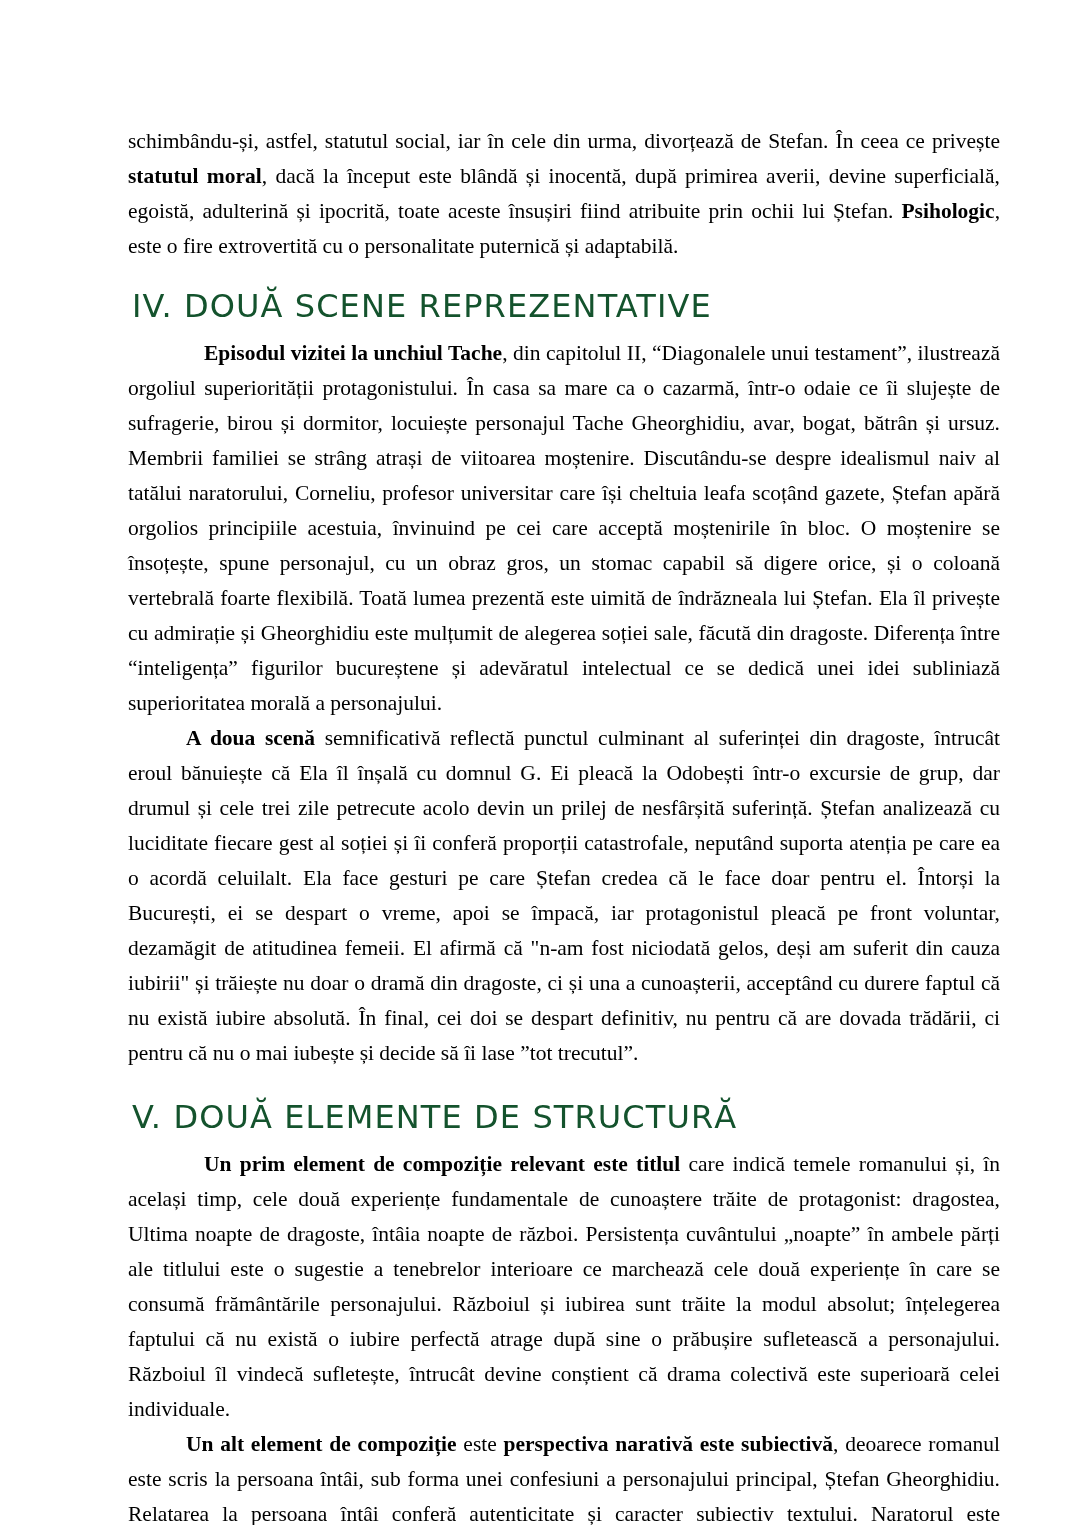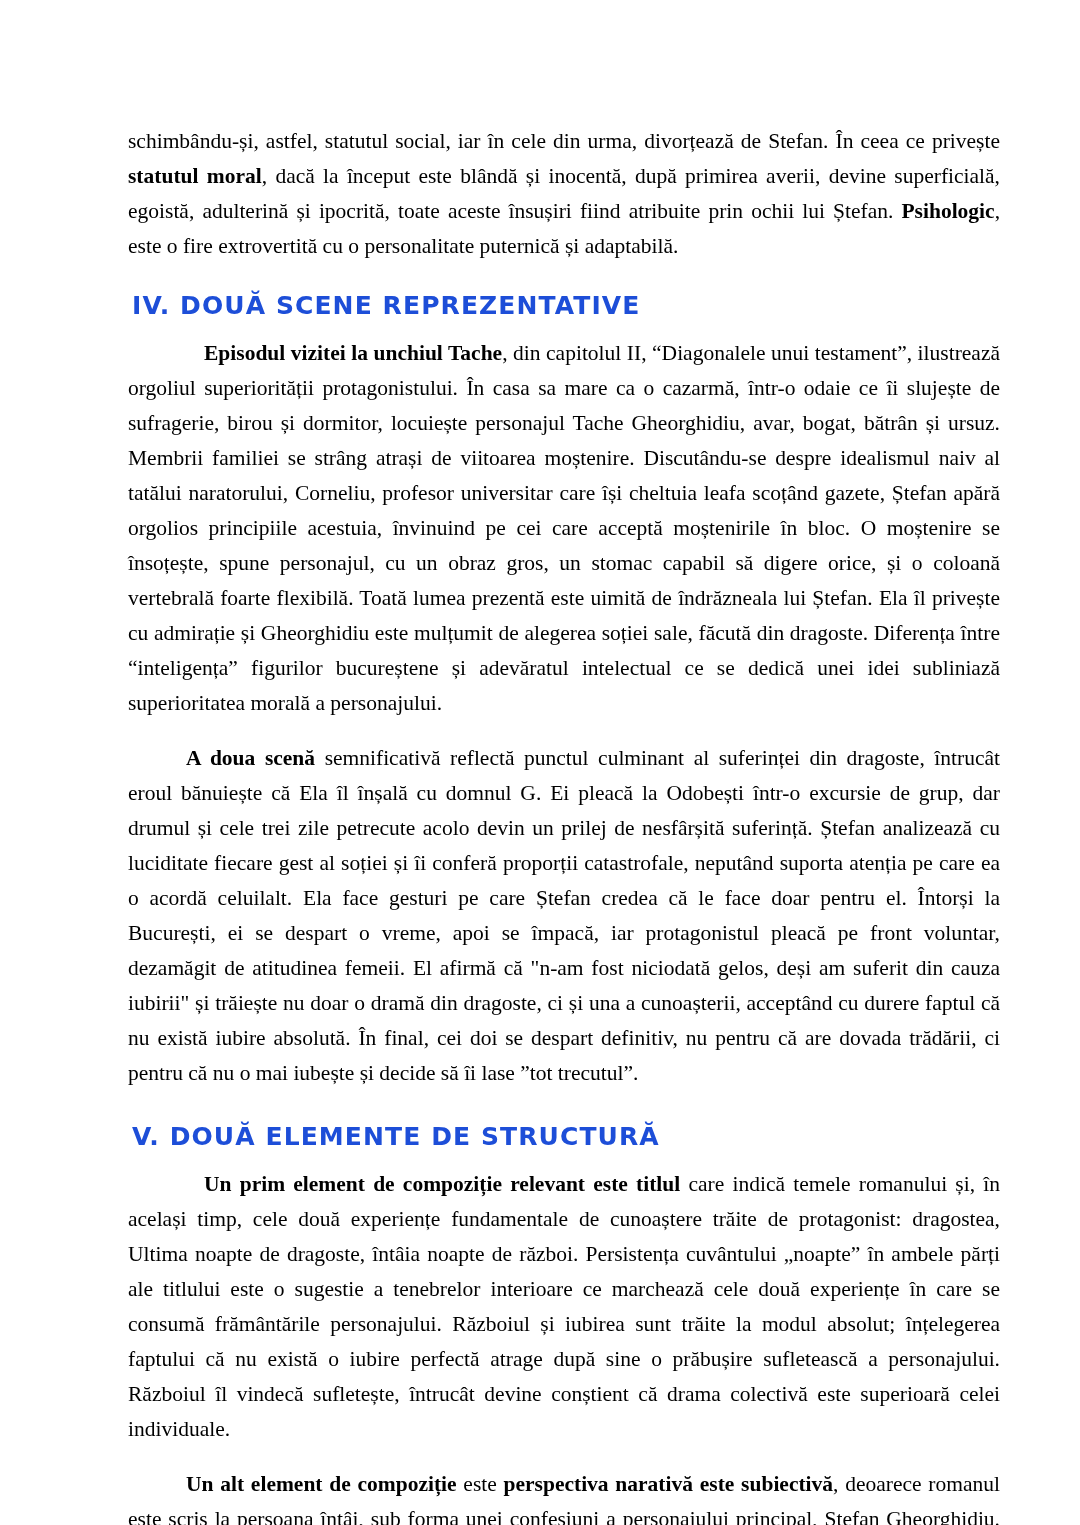--- a/index.html
+++ b/index.html
@@ -30,35 +30,34 @@
     text-justify: inter-word;
     color: #000000;
     margin: 0;
     -webkit-hyphens: none;
     hyphens: none;
   }
   .para {
     margin: 0 0 0 0;
   }
   .para + .para {
-    margin-top: 20px;
   }
   .indent {
     text-indent: 58px;
   }
   .indent-wide {
     text-indent: 76px;
   }
   .section-heading {
     font-family: "DejaVu Sans", "Liberation Sans", sans-serif;
-    font-size: 25px;
-    font-weight: bold;
+    font-size: 32px;
+    font-weight: normal;
     letter-spacing: 1.1px;
     line-height: 32px;
-    color: #1d4ed8;
+    color: #14532d;
     margin: 26px 0 14px 4px;
     white-space: nowrap;
   }
   .heading-after-para {
     margin-top: 30px;
   }
   b, strong {
     font-weight: bold;
   }
   .u {

